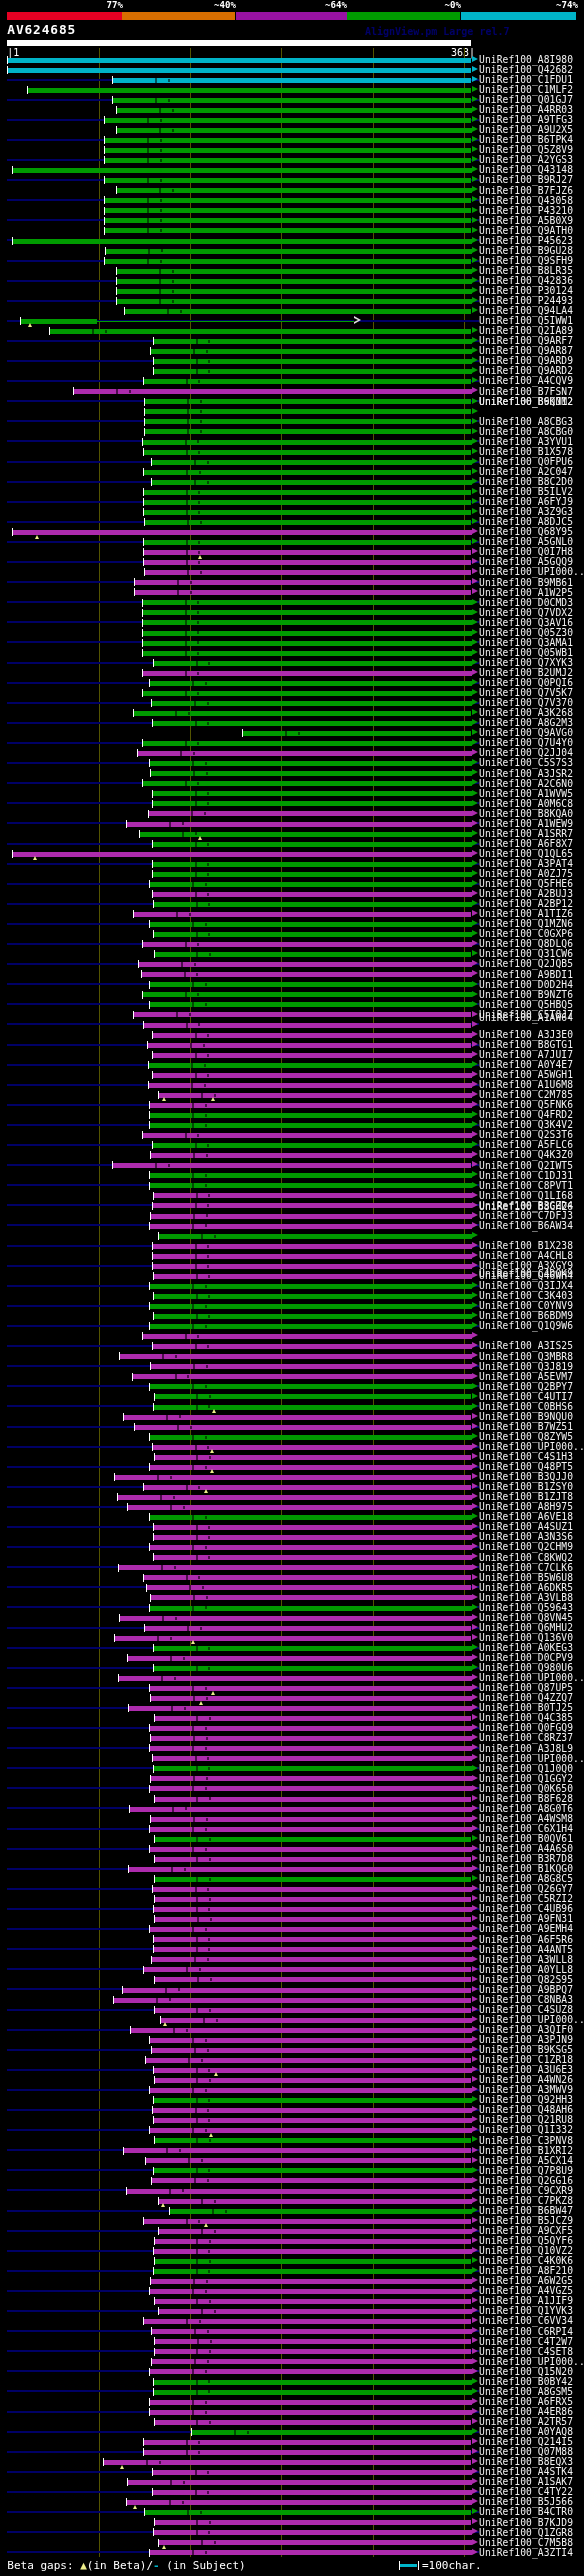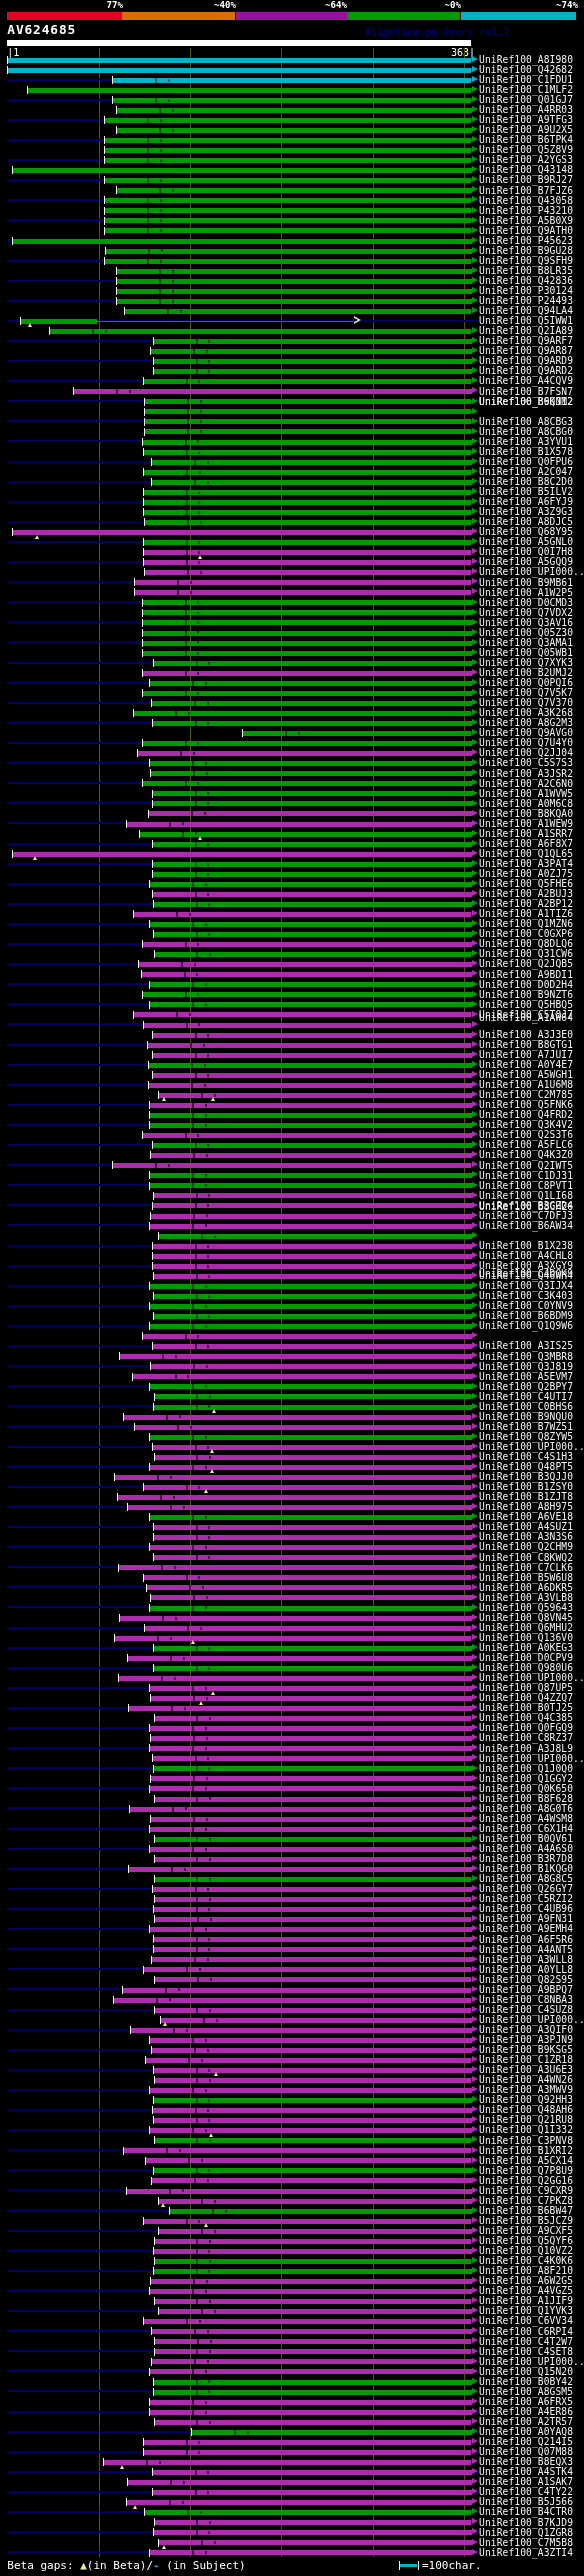--- a/index.html
+++ b/index.html
@@ -36,21 +36,21 @@
 
   <div id="scalebar">
       <div class="seg" style="left:7.3px;width:115px;background:#e60023"></div>
       <div class="seg" style="left:122px;width:113px;background:#d86e00"></div>
       <div class="seg" style="left:236px;width:111px;background:#9812a2"></div>
       <div class="seg" style="left:347px;width:113px;background:#009b00"></div>
       <div class="seg" style="left:461px;width:115px;background:#00b4c8"></div>
     </div>
 
   <div class="query-name">AV624685</div>
-  <div class="watermark">AlignView.pm Query rel.7</div>
+  <div class="watermark">AlignView.pm Large rel.7</div>
   <div class="query-bar"></div>
   <div class="ruler-left">|1</div>
   <div class="ruler-right">363|</div>
 
   <div id="plot">
       <div class="gridline" style="left:99px"></div>
       <div class="gridline" style="left:190px"></div>
       <div class="gridline" style="left:281px"></div>
       <div class="gridline" style="left:373px"></div>
       <div class="gridline" style="left:464px"></div>

